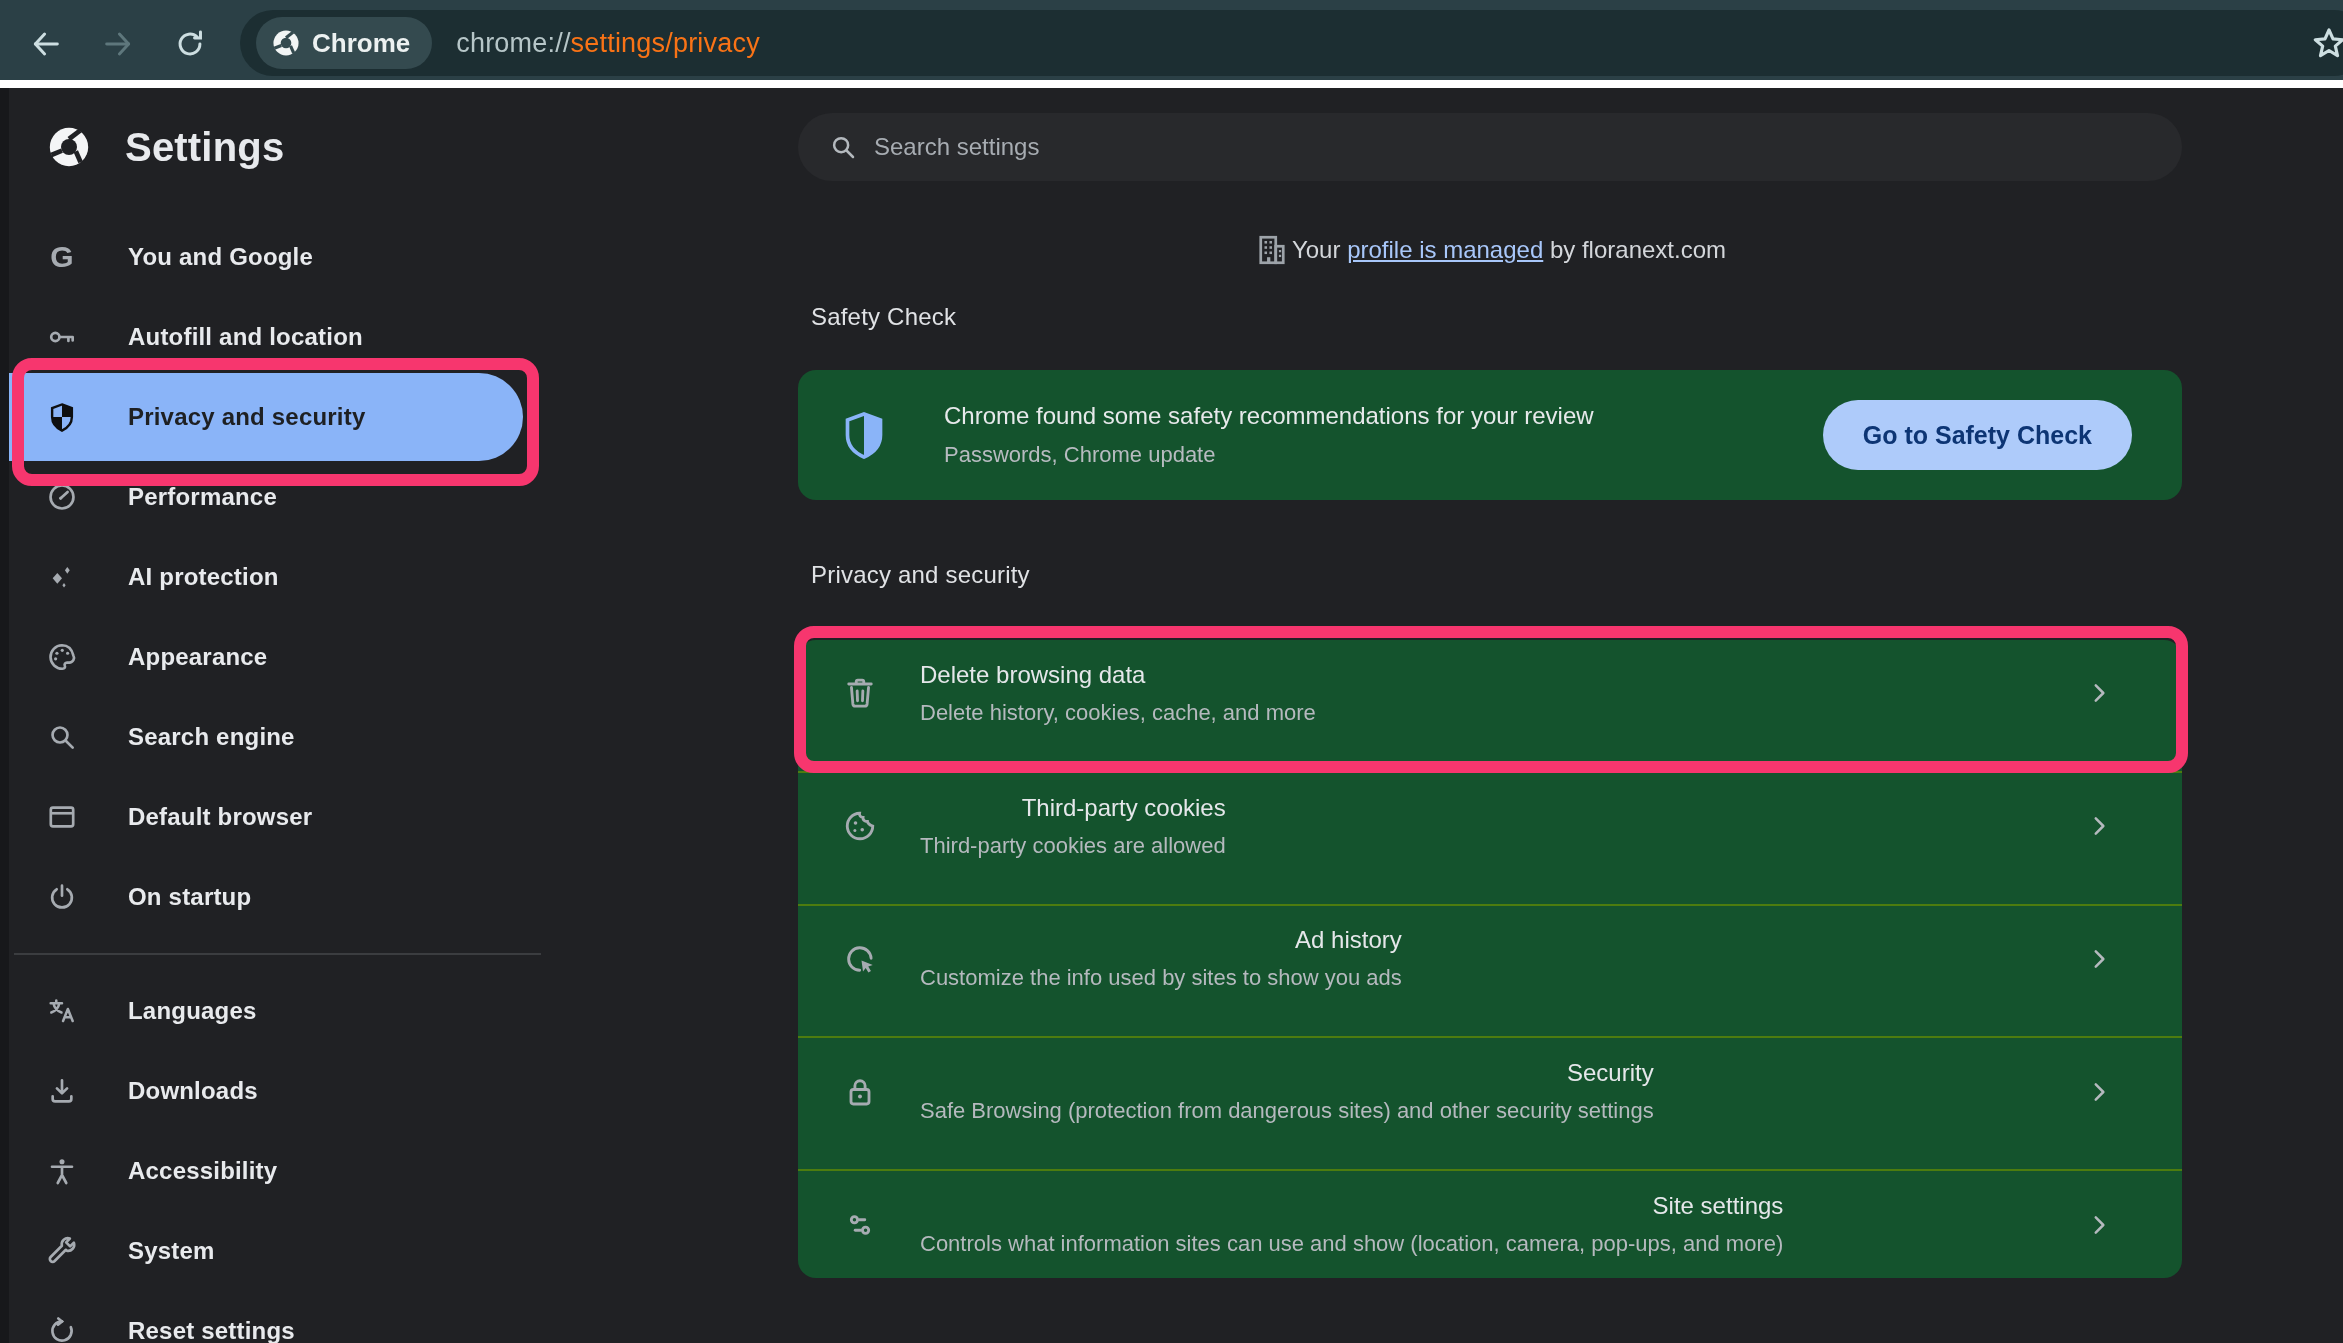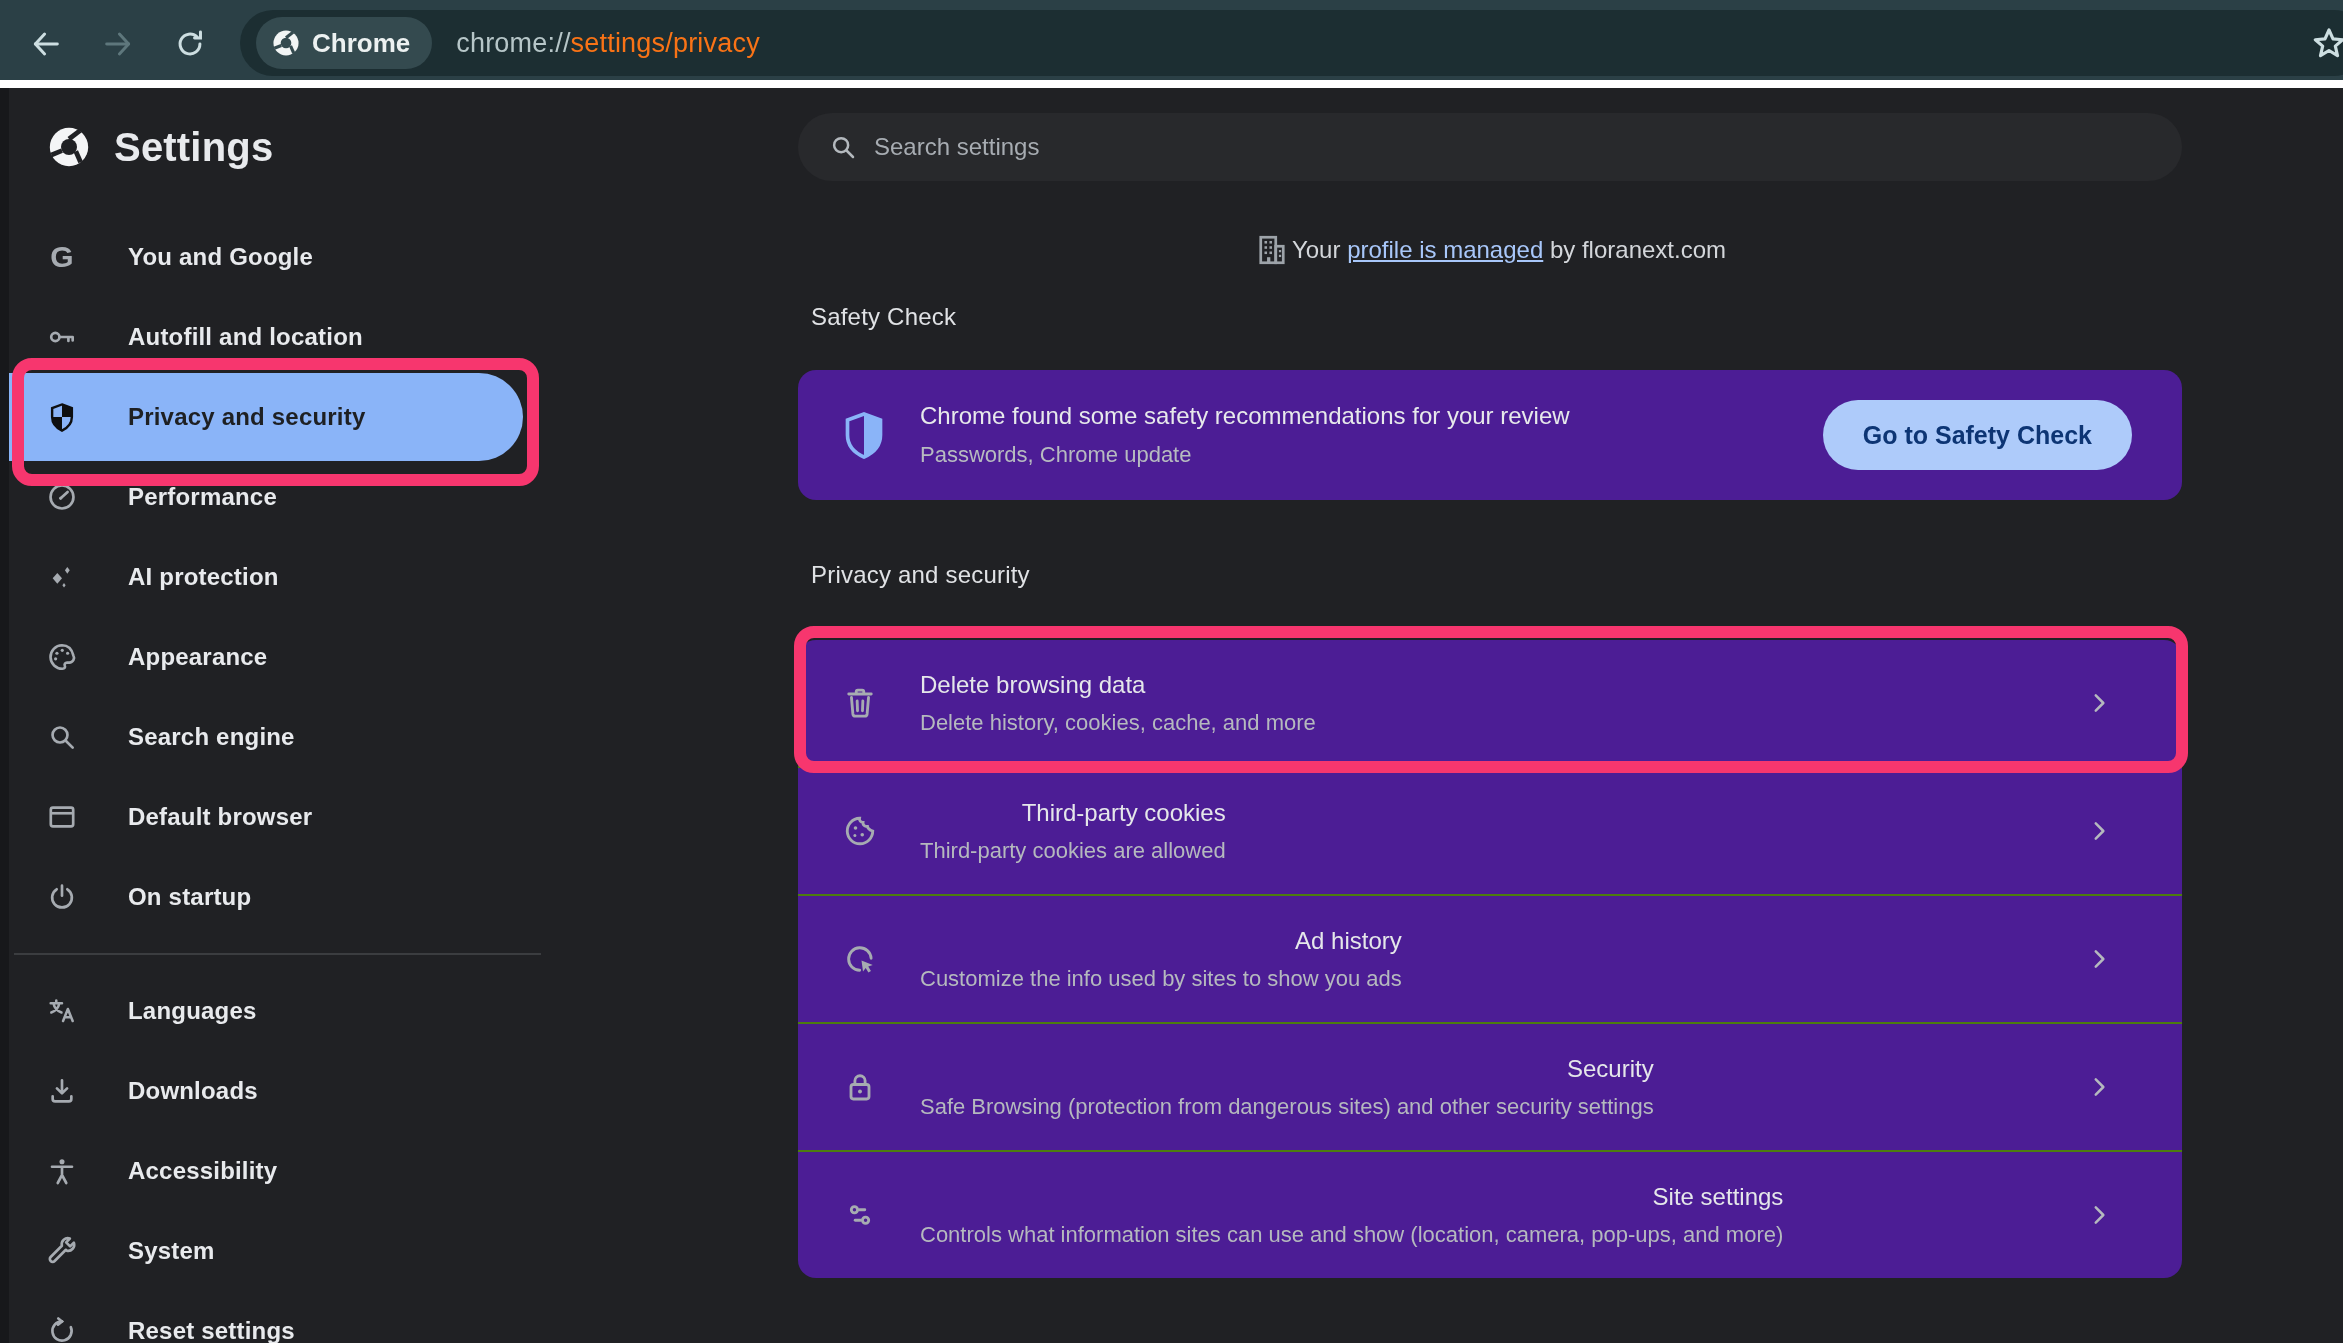--- a/index.html
+++ b/index.html
@@ -26,21 +26,21 @@
   #star-btn { position:absolute; right:18px; top:14px; width:40px; height:40px; color:#CDDEE1; }
 
   
   .clogo { display:block; }
 
   
   #edge-strip { position:absolute; left:0; top:88px; width:9px; bottom:0; background:#17181B; }
 
   
   #sidebar { position:absolute; left:9px; top:91px; width:560px; bottom:0; }
-  #brand { position:absolute; left:36px; top:32px; display:flex; align-items:center; gap:21px; }
+  #brand { position:absolute; left:36px; top:32px; display:flex; align-items:center; gap:32px; }
   #brand h1 { color:#E8EAED; font-size:40px; font-weight:600; letter-spacing:.2px; }
   #nav { position:absolute; left:0; top:126px; width:560px; }
   .nav-item { position:relative; height:80px; width:514px; display:flex; align-items:center;
     cursor:pointer; color:#E8EAED; }
   .nav-item .nicon { position:absolute; left:36px; width:34px; height:34px; color:#A6ABB1;
     display:flex; align-items:center; justify-content:center; }
   .nav-item .nlabel { position:absolute; left:119px; font-size:24px; font-weight:600; letter-spacing:.2px; }
   .nav-item.selected { height:88px; margin:-4px 0; background:#8AB4F8;
     border-radius:0 44px 44px 0; color:#1E2023; }
   .nav-item.selected .nicon { color:#0E0F11; }
@@ -58,21 +58,21 @@
     display:flex; align-items:center; justify-content:center; gap:2px; }
   #managed-line .bicon { width:36px; height:36px; color:#9DA3A9; }
   #managed-line .mtext { font-size:24px; color:#D3D6DA; }
   #managed-line a { color:#A8C7FA; text-decoration:underline; cursor:pointer; }
 
   .section-heading { position:absolute; left:13px; font-size:24px; font-weight:500;
     color:#E0E2E5; letter-spacing:.2px; }
   #safety-heading { top:212px; }
   #privacy-heading { top:470px; }
 
-  .card { position:absolute; left:0; width:1384px; background:#4c1d95; border-radius:18px; }
+  .card { position:absolute; left:0; width:1384px; background:#14532d; border-radius:18px;gap:24px; }
   #safety-card { top:279px; height:130px; display:flex; align-items:center; }
   #safety-card .shield { margin-left:44px; width:44px; height:48px; }
   #safety-card .stx { margin-left:34px; }
   #safety-card .stitle { color:#E7E9EB; font-size:24px; margin-bottom:12px; }
   #safety-card .ssub { color:#B7BBC0; font-size:22px; }
   #safety-btn { position:absolute; right:50px; top:30px; height:70px; padding:0 40px;
     background:#AECBFA; color:#0D3574; border:none; border-radius:35px;
     font-size:25px; font-weight:700; font-family:inherit; cursor:pointer; }
 
   #privacy-card { top:549px; height:638px; display:flex; flex-direction:column; overflow:hidden; }

